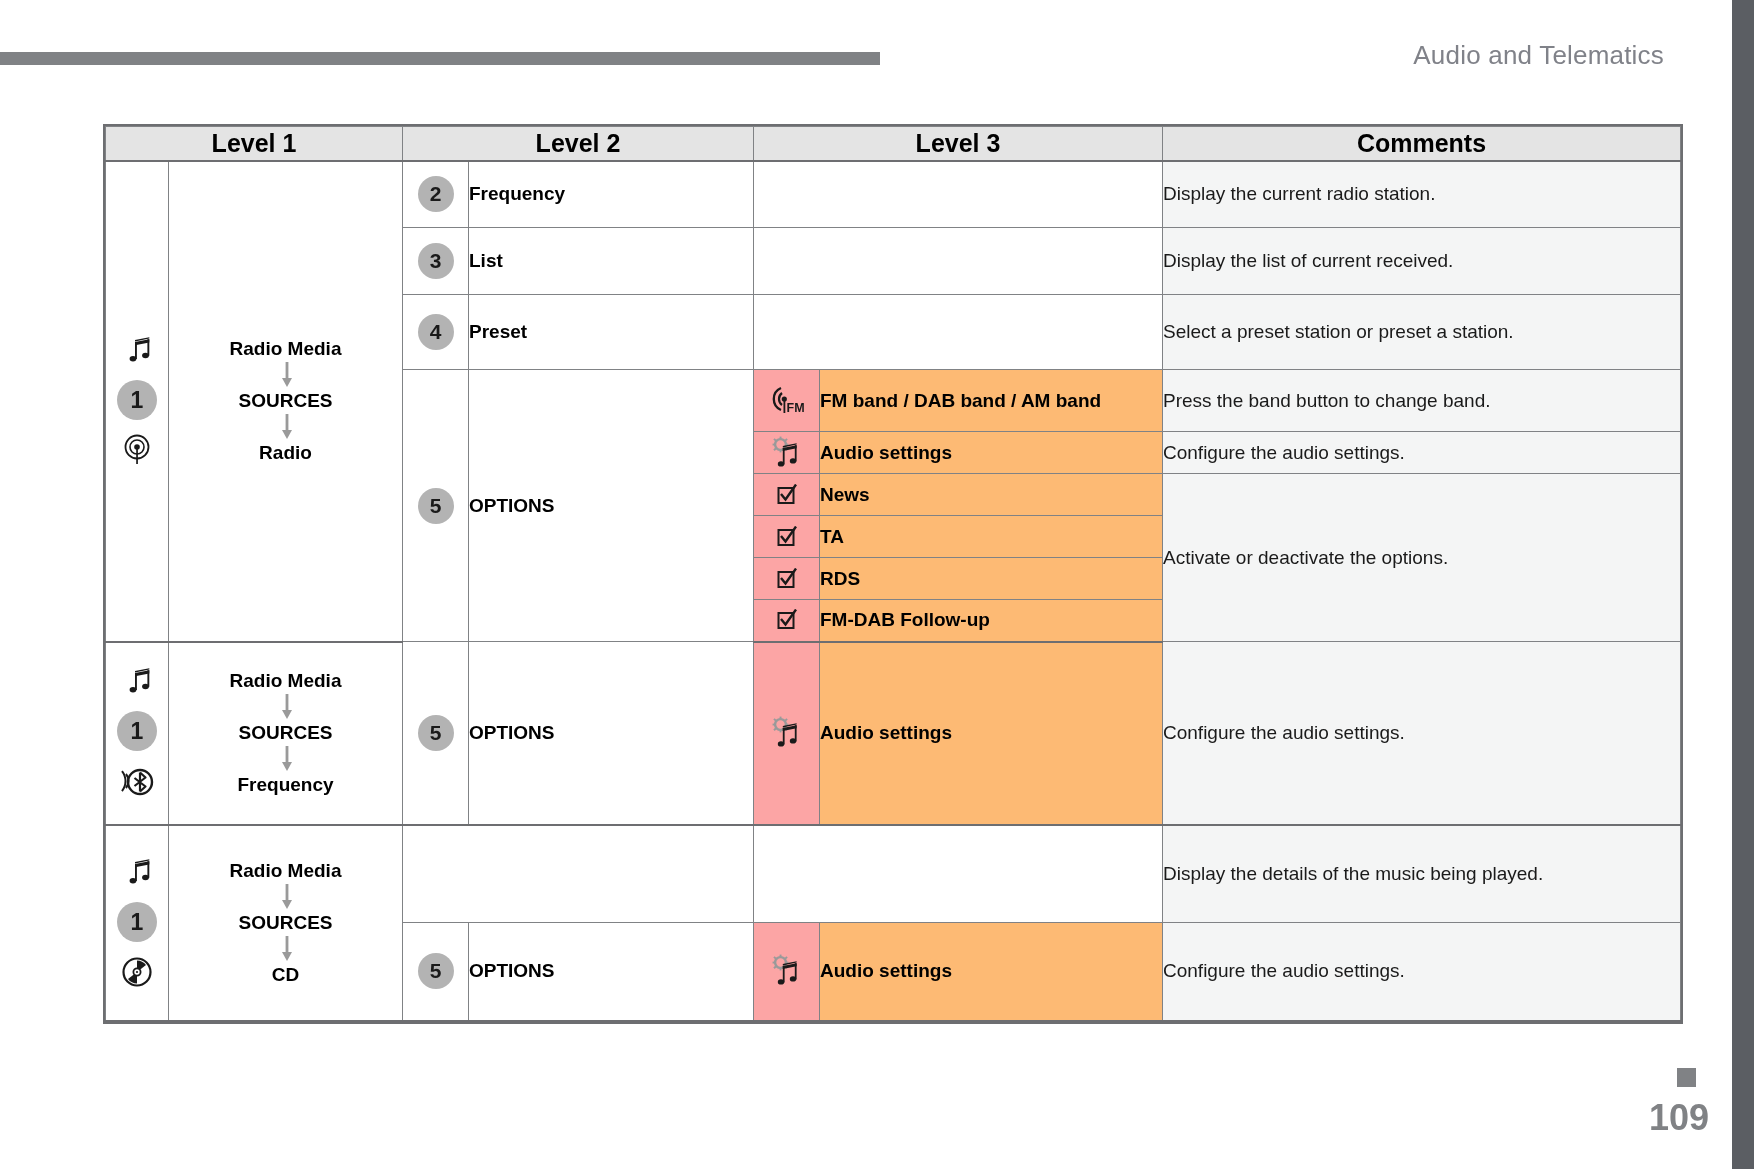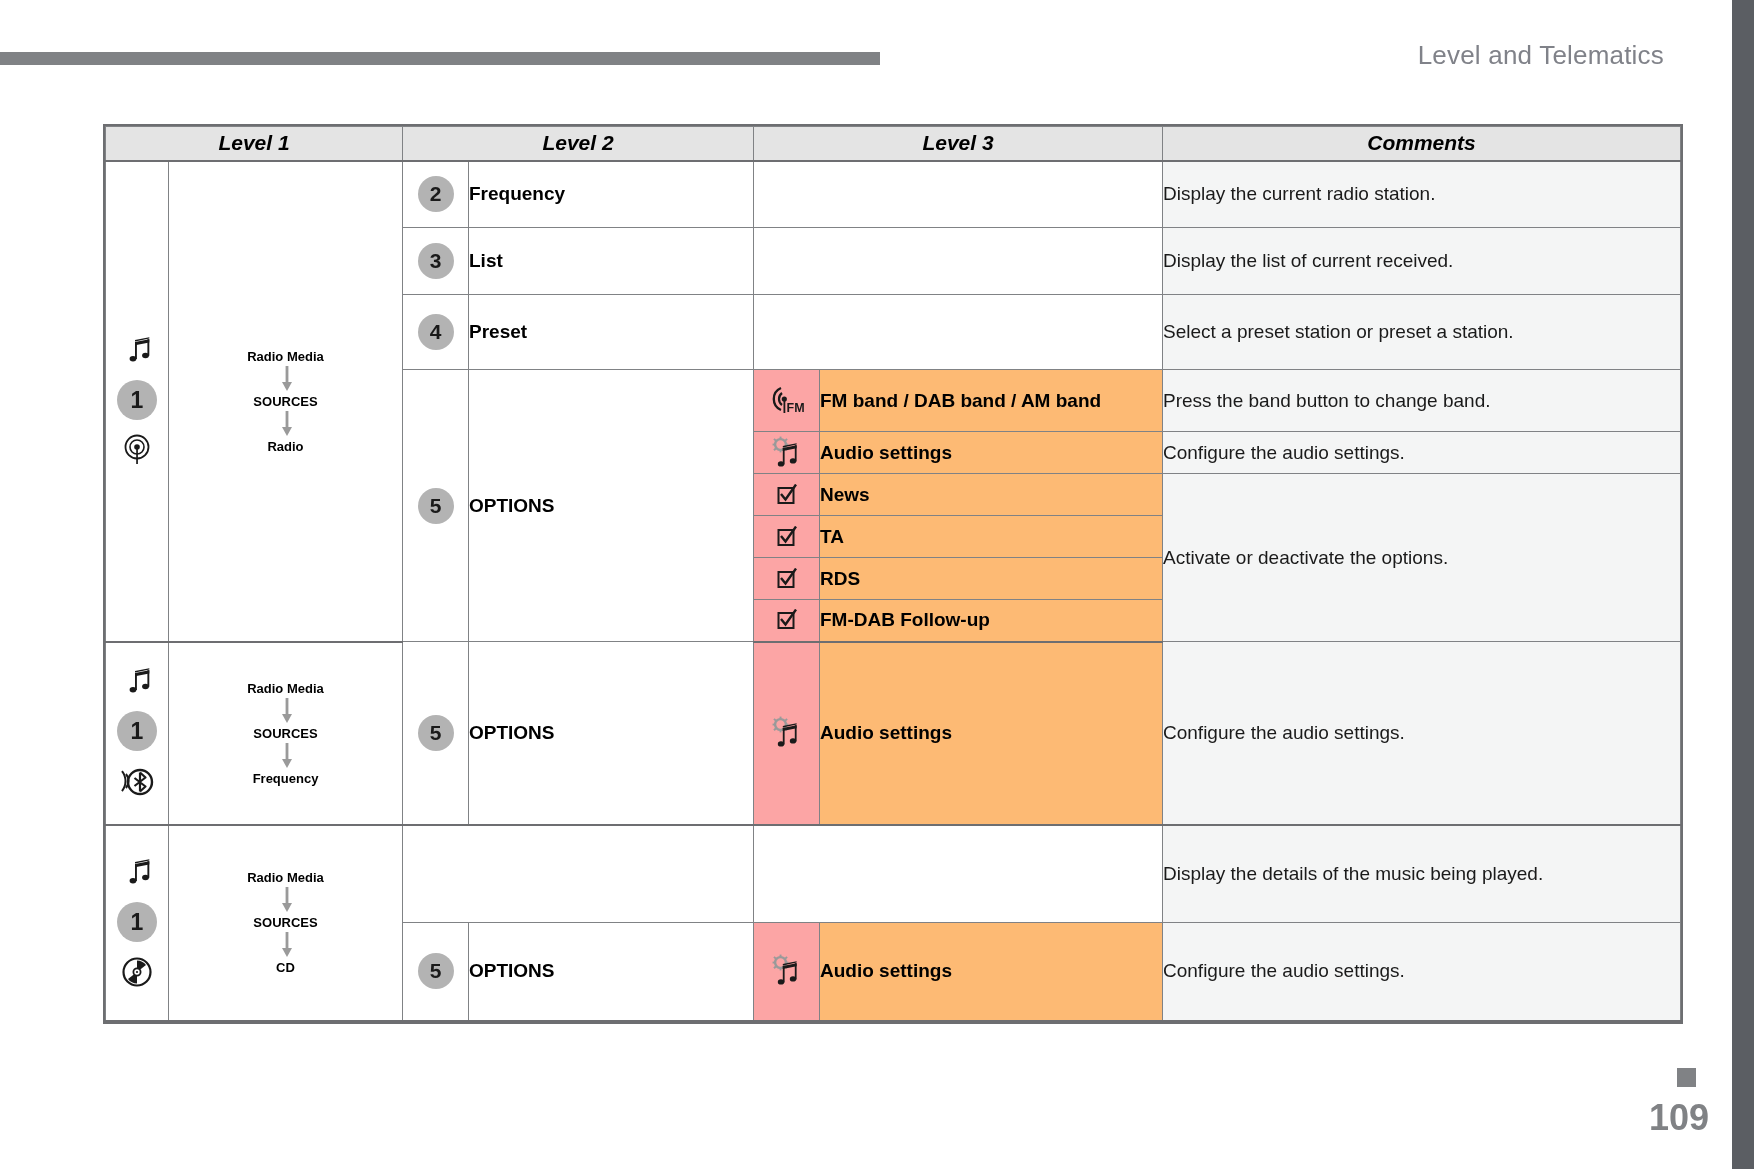--- a/index.html
+++ b/index.html
@@ -70,27 +70,26 @@
     border: 1px solid #808285;
     padding: 0;
     vertical-align: middle;
   }
   
   table.menu {
     outline: 2px solid #6d6e71;
   }
   thead th {
     background: #e4e4e4;
-    font-size: 21px;
+    font-size: 25px;
     font-weight: bold;
     color: #000;
     height: 34px;
     text-align: center;
     border-bottom: 2px solid #6d6e71 !important;
-    font-style: italic;
   }
   
   col.c-icon   { width: 63px; }
   col.c-lvl1   { width: 234px; }
   col.c-num    { width: 66px; }
   col.c-lvl2   { width: 285px; }
   col.c-l3icon { width: 66px; }
   col.c-lvl3   { width: 343px; }
   col.c-comm   { width: 518px; }
 
@@ -151,21 +150,21 @@
   .badge.big {
     width: 40px; height: 40px; line-height: 40px; font-size: 23px;
   }
 
   
   .flow {
     display: flex;
     flex-direction: column;
     align-items: center;
     gap: 0px;
-    font-size: 13px;
+    font-size: 19px;
     font-weight: bold;
     color: #000;
   }
   .flow .step { padding: 2px 0; white-space: nowrap; }
   .flow .arrow {
     width: 10px;
     display: block;
     line-height: 0;
   }
   .flow .arrow svg { display: block; }
@@ -183,21 +182,21 @@
   svg { display: inline-block; vertical-align: middle; }
 </style>
 </head>
 <body>
 
 <div class="page">
 
   <div class="edge-bar"></div>
   <div class="top-rule"></div>
 
-  <div class="header-title">Level and Telematics</div>
+  <div class="header-title">Audio and Telematics</div>
 
   <div class="footer-square"></div>
   <div class="footer-page">109</div>
 
   <div class="tbl-wrap">
     <table class="menu">
       <colgroup>
         <col class="c-icon">
           <col class="c-lvl1">
         <col class="c-num">

